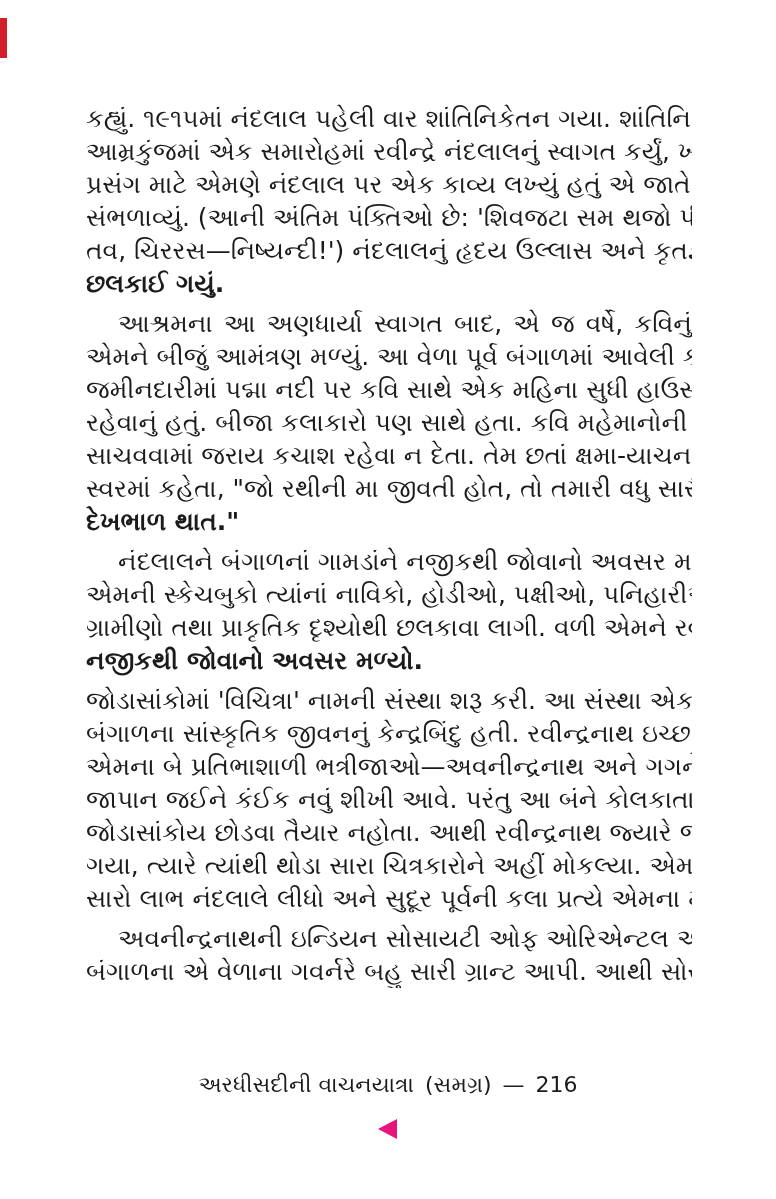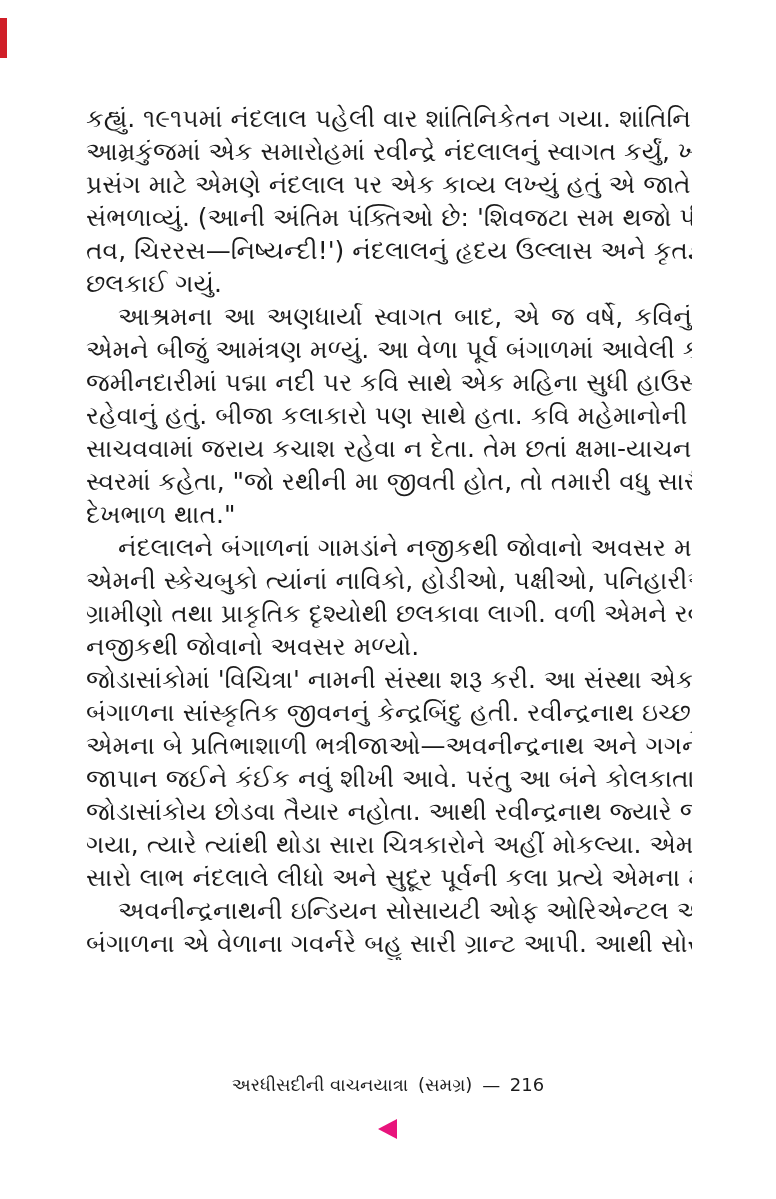--- a/index.html
+++ b/index.html
@@ -26,43 +26,44 @@
     position: absolute;
     left: 0; top: 18px;
     width: 7px; height: 40px;
     background: var(--accent-red);
   }
   .text-block {
     position: absolute;
     left: 86px; top: 102px;
     width: 606px;
   }
-  .paragraph { }
+  .paragraph { margin-top: 7px; }
   .paragraph:first-child { margin-top: 0; }
   .line {
     height: 33px;
     line-height: 33px;
     font-size: 25px;
     white-space: nowrap;
     text-align: justify;
     text-align-last: justify;
     overflow: hidden;
     letter-spacing: 0;
   }
   .line.indent { padding-left: 32px; }
   .line.last {
     text-align: left;
     text-align-last: left;
+    font-weight: bold;
   }
   .footer {
     position: absolute;
     left: 0; top: 1072px;
     width: 776px;
     text-align: center;
-    font-size: 18px;
+    font-size: 22px;
     line-height: 26px;
     color: var(--ink);
   }
   .footer span { padding: 0 2px; }
   .nav-triangle {
     position: absolute;
     left: 378px; top: 1119px;
     width: 0; height: 0;
     border-top: 10px solid transparent;
     border-bottom: 10px solid transparent;

